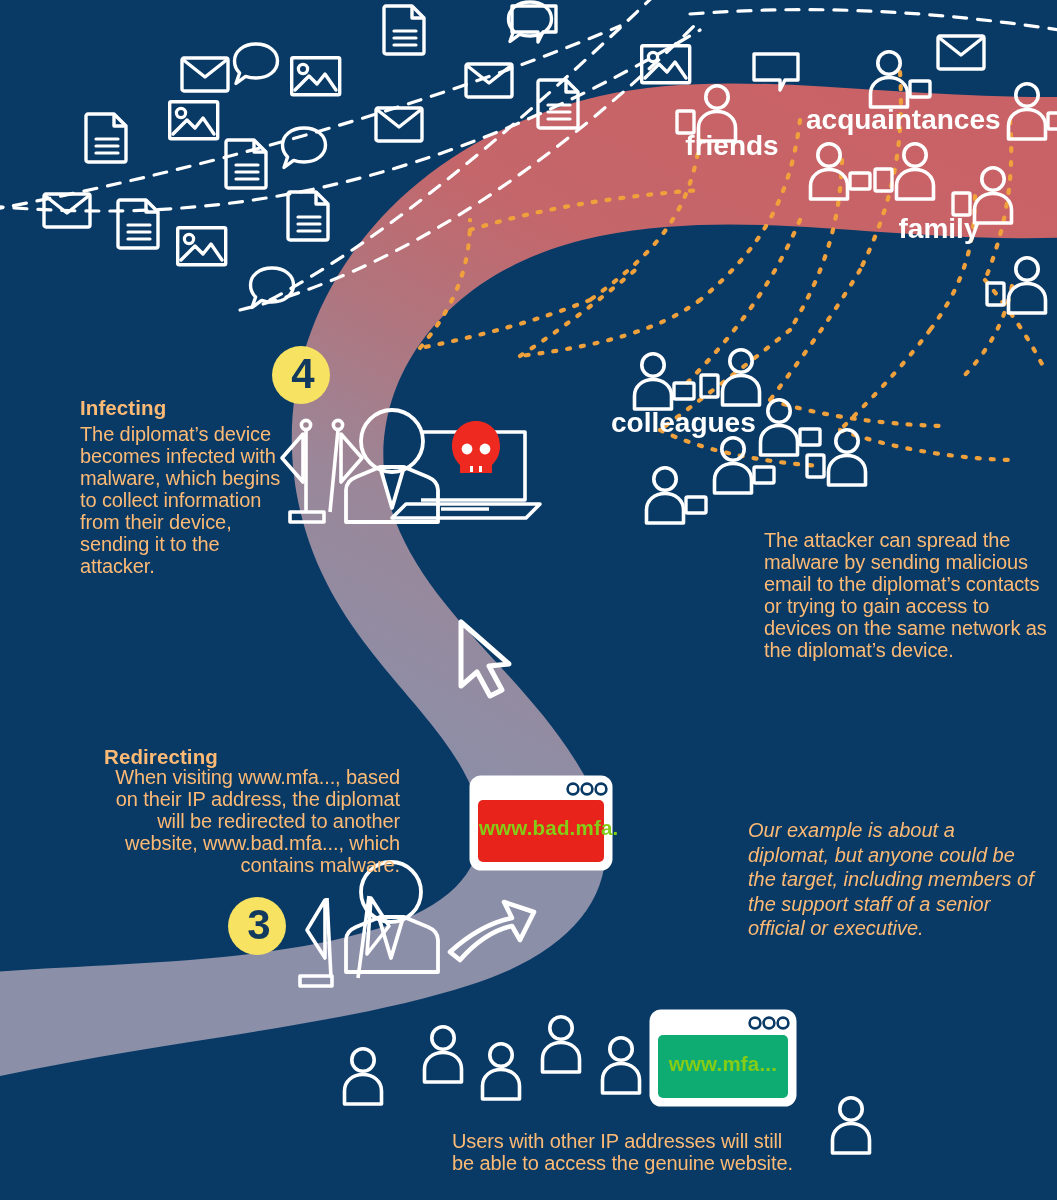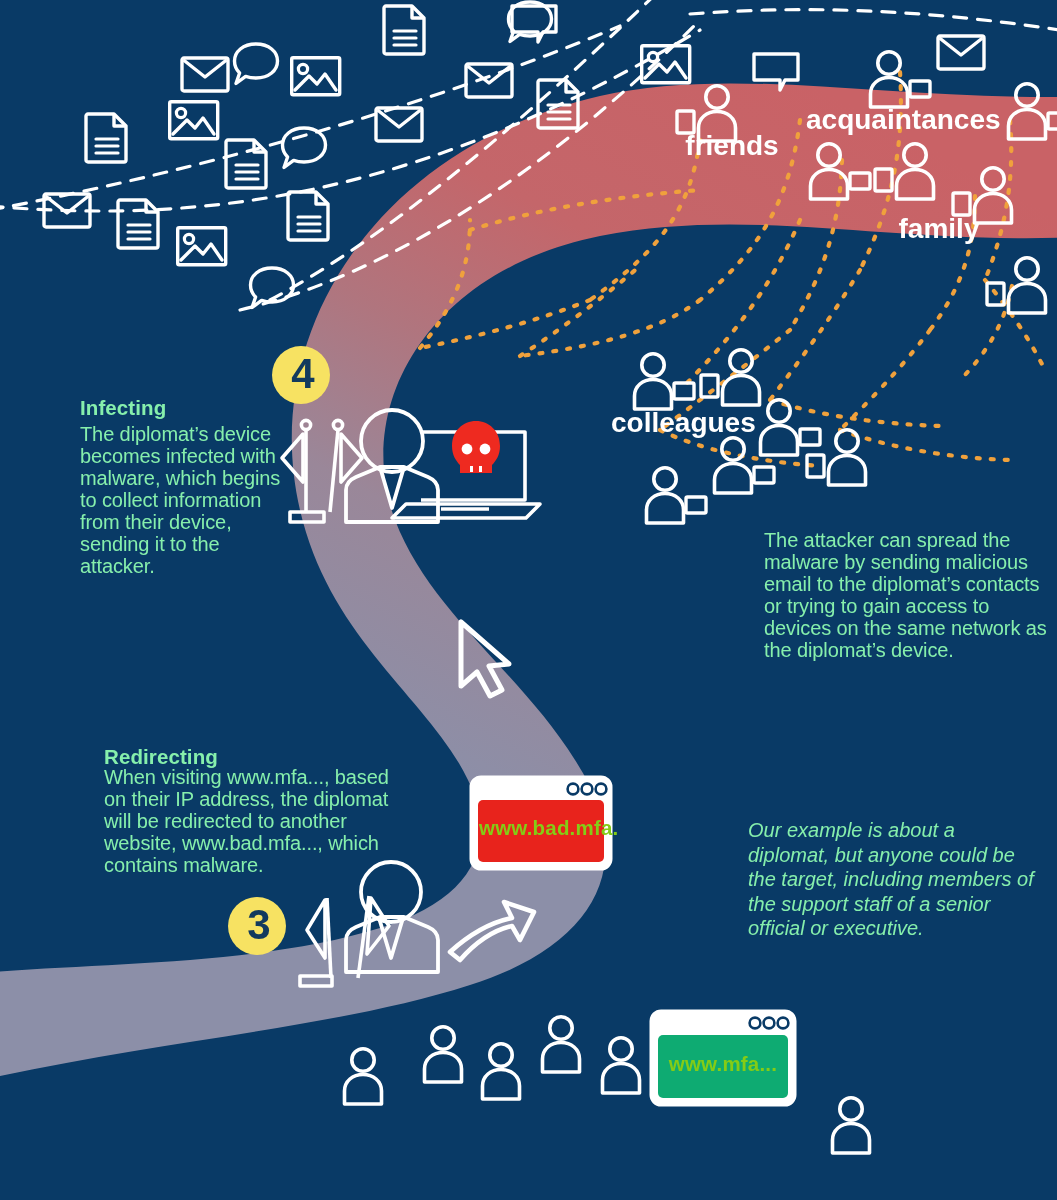--- a/index.html
+++ b/index.html
@@ -1,19 +1,19 @@
 <!DOCTYPE html>
 <html><head>
 <meta charset="utf-8">
 <style>
   html,body{margin:0;padding:0;background:#0a3a66;}
   body{font-family:"Liberation Sans",sans-serif;}
   #stage{position:relative;width:1057px;height:1200px;overflow:hidden;background:#093a66;}
   #art{position:absolute;inset:0;width:1057px;height:1200px;}
-  .txt{position:absolute;color:#86efac;}
+  .txt{position:absolute;color:#fdba74;}
   .hd{font-weight:bold;font-size:20.5px;line-height:24px;letter-spacing:.1px;}
   .bd{font-size:20px;line-height:22px;letter-spacing:-.1px;}
   .it{font-style:italic;font-size:20px;line-height:24.5px;}
   .lbl{position:absolute;color:#fff;font-weight:bold;font-size:28px;line-height:25px;text-align:center;}
   .wintxt{position:absolute;color:#84cc16;font-weight:bold;font-size:20.5px;letter-spacing:.2px;}
   .badgenum{position:absolute;color:#123a5e;font-weight:bold;font-size:42px;line-height:1;}
 </style>
 </head>
 <body>
 
@@ -242,23 +242,24 @@
 
   <div class="lbl" style="left:672px;top:133px;width:120px;">friends</div>
   <div class="lbl" style="left:806px;top:107px;width:192px;">acquaintances</div>
   <div class="lbl" style="left:884px;top:216px;width:110px;">family</div>
   <div class="lbl" style="left:611px;top:410px;width:142px;">colleagues</div>
 
   <div class="txt hd" style="left:80px;top:396px;width:230px;">Infecting</div>
   <div class="txt bd" style="left:80px;top:423px;width:216px;">The diplomat’s device becomes infected with malware, which begins to collect information from their device, sending it to the attacker.</div>
 
   <div class="txt hd" style="left:104px;top:745px;width:240px;">Redirecting</div>
-  <div class="txt bd" style="left:104px;top:766px;width:296px;">When visiting www.mfa..., based on their IP address, the diplomat will be redirected to another website, www.bad.mfa..., which contains malware.</div>
+  <div class="txt bd" style="left:104px;top:766px;width:296px;text-align:right;">When visiting www.mfa..., based on their IP address, the diplomat will be redirected to another website, www.bad.mfa..., which contains malware.</div>
 
   <div class="txt bd" style="left:764px;top:529px;width:292px;">The attacker can spread the malware by sending malicious email to the diplomat’s contacts or trying to gain access to devices on the same network as the diplomat’s device.</div>
 
   <div class="txt it" style="left:748px;top:818px;width:290px;">Our example is about a diplomat, but anyone could be the target, including members of the support staff of a senior official or executive.</div>
 
+  <div class="txt bd" style="left:452px;top:1130px;width:350px;">Users with other IP addresses will still be able to access the genuine website.</div>
 
   <div class="wintxt" style="left:479px;top:816px;width:126px;text-align:center;">www.bad.mfa.</div>
   <div class="wintxt" style="left:659px;top:1052px;width:128px;text-align:center;">www.mfa...</div>
 
 </div>
 
 </body></html>

